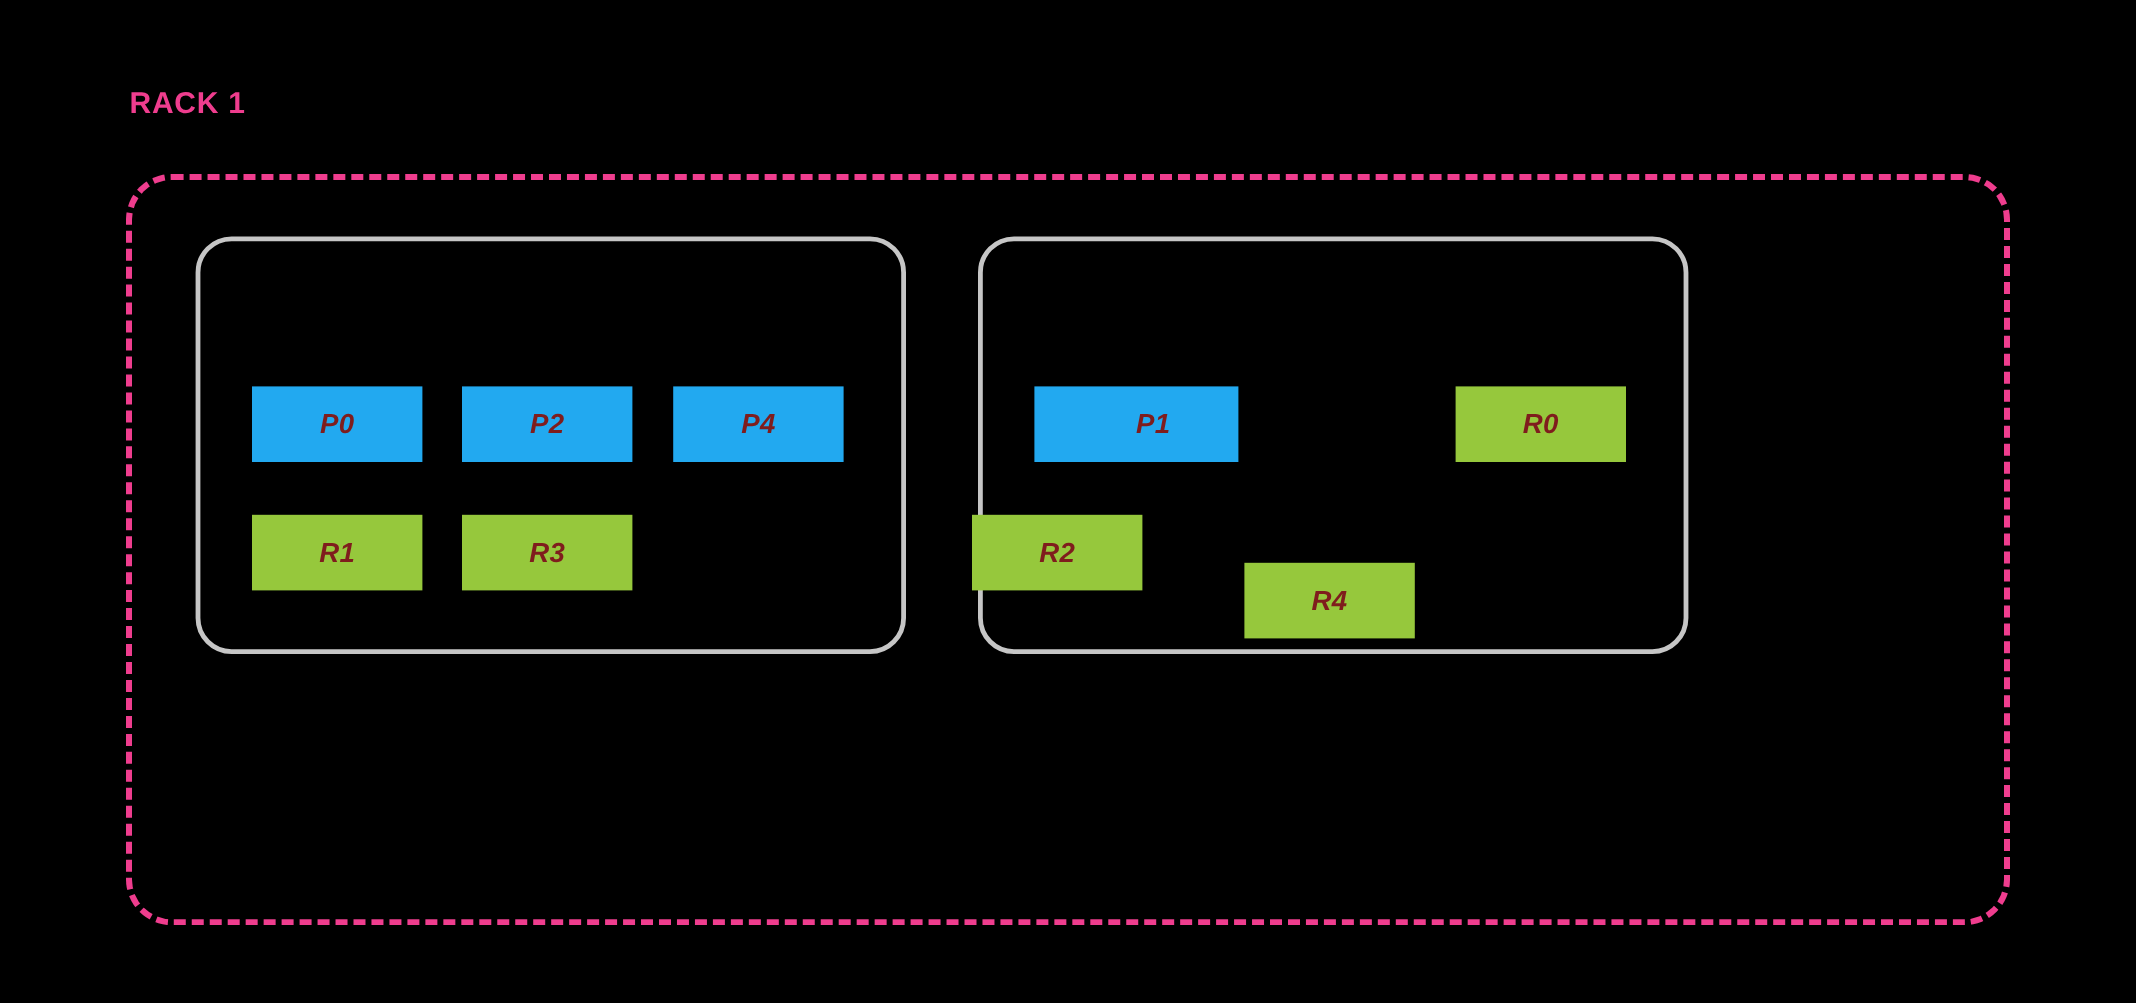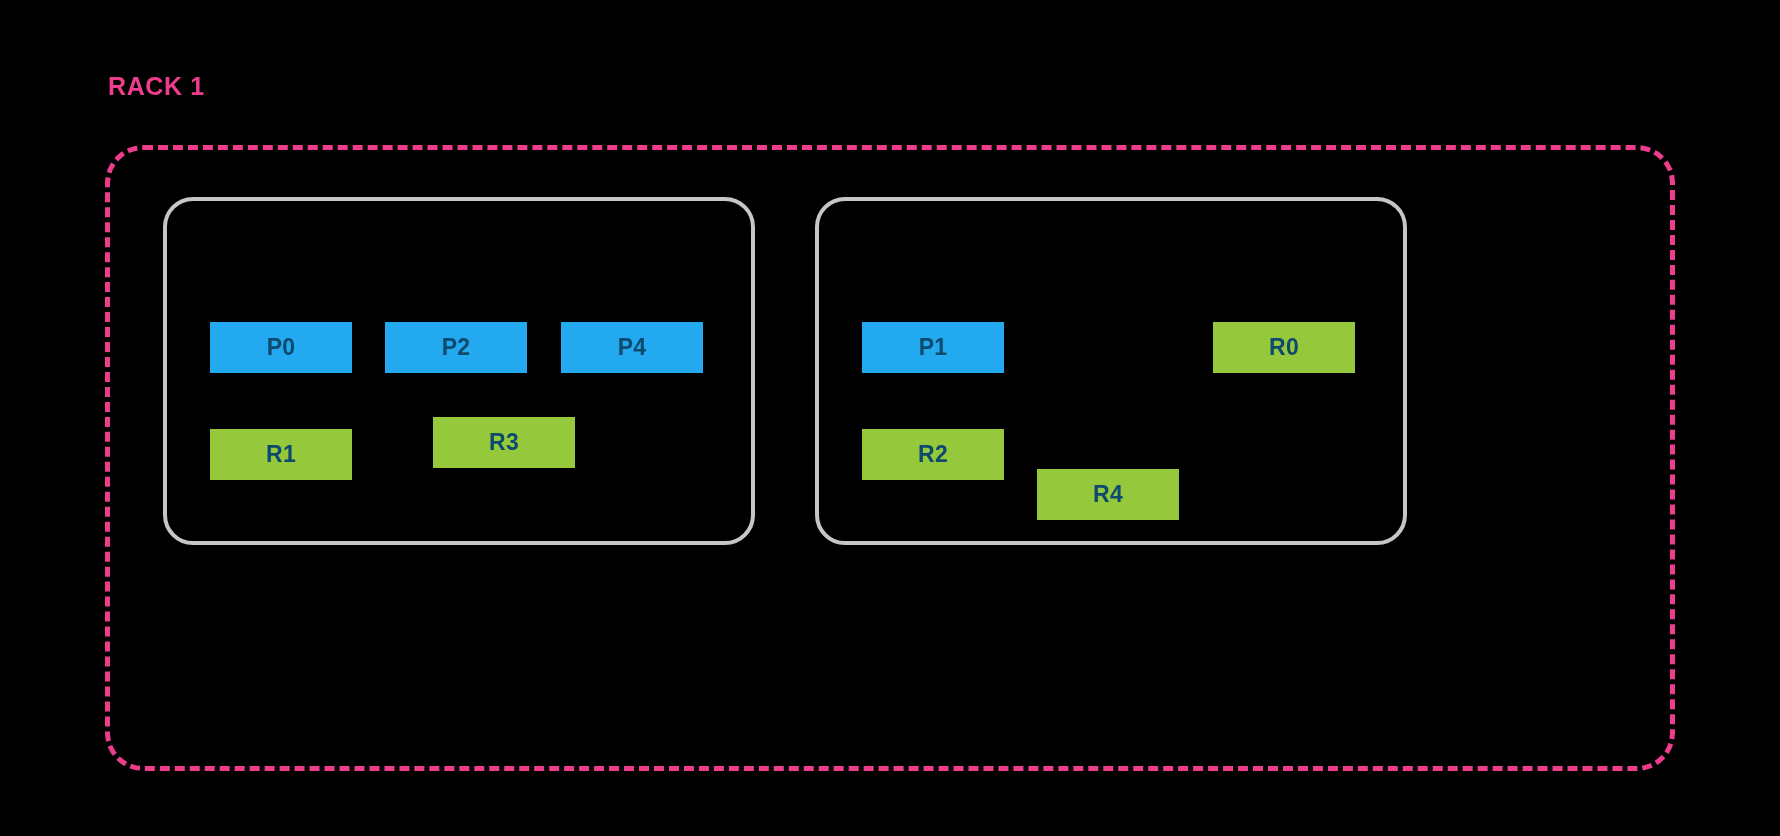--- a/index.html
+++ b/index.html
@@ -53,52 +53,53 @@
     border-radius: 30px;
     background: transparent;
   }
   .host-box.left  { left: 163px;  top: 197px; width: 592px; height: 348px; }
   .host-box.right { left: 815px;  top: 197px; width: 592px; height: 348px; }
 
   
   .block {
     position: absolute;
     width: 142px;
-    height: 51px;
+    height: 63px;
     display: flex;
     align-items: center;
     justify-content: center;
     font-size: 23px;
     font-weight: bold;
-    color: #0c4a6e;
+    color: #7f1d1d;
     letter-spacing: 0.3px;
     user-select: none;
+    font-style: italic;
   }
   .block.partition { background: #22a9f0; }
   .block.replica   { background: #96c83c; }
 </style>
 </head>
 <body>
 
 <div id="stage">
 
   <div class="rack-label">RACK 1</div>
 
   <div class="rack-boundary"></div>
 
   <div class="host-box left"></div>
 
   <div class="block partition" style="left:210px; top:322px;">P0</div>
   <div class="block partition" style="left:385px; top:322px;">P2</div>
   <div class="block partition" style="left:561px; top:322px;">P4</div>
 
   <div class="block replica" style="left:210px; top:429px;text-align:center;">R1</div>
-  <div class="block replica" style="left:385px; top:417px;margin-left:48px;">R3</div>
+  <div class="block replica" style="left:385px; top:429px;">R3</div>
 
   <div class="host-box right"></div>
 
-  <div class="block partition" style="left:862px; top:322px;">P1</div>
+  <div class="block partition" style="left:862px; top:322px;padding-left:28px;">P1</div>
   <div class="block replica" style="left:1213px; top:322px;">R0</div>
 
-  <div class="block replica" style="left:862px; top:429px;">R2</div>
+  <div class="block replica" style="left:810px; top:429px;">R2</div>
   <div class="block replica" style="left:1037px; top:429px;margin-top:40px;">R4</div>
 
 </div>
 
 </body></html>

